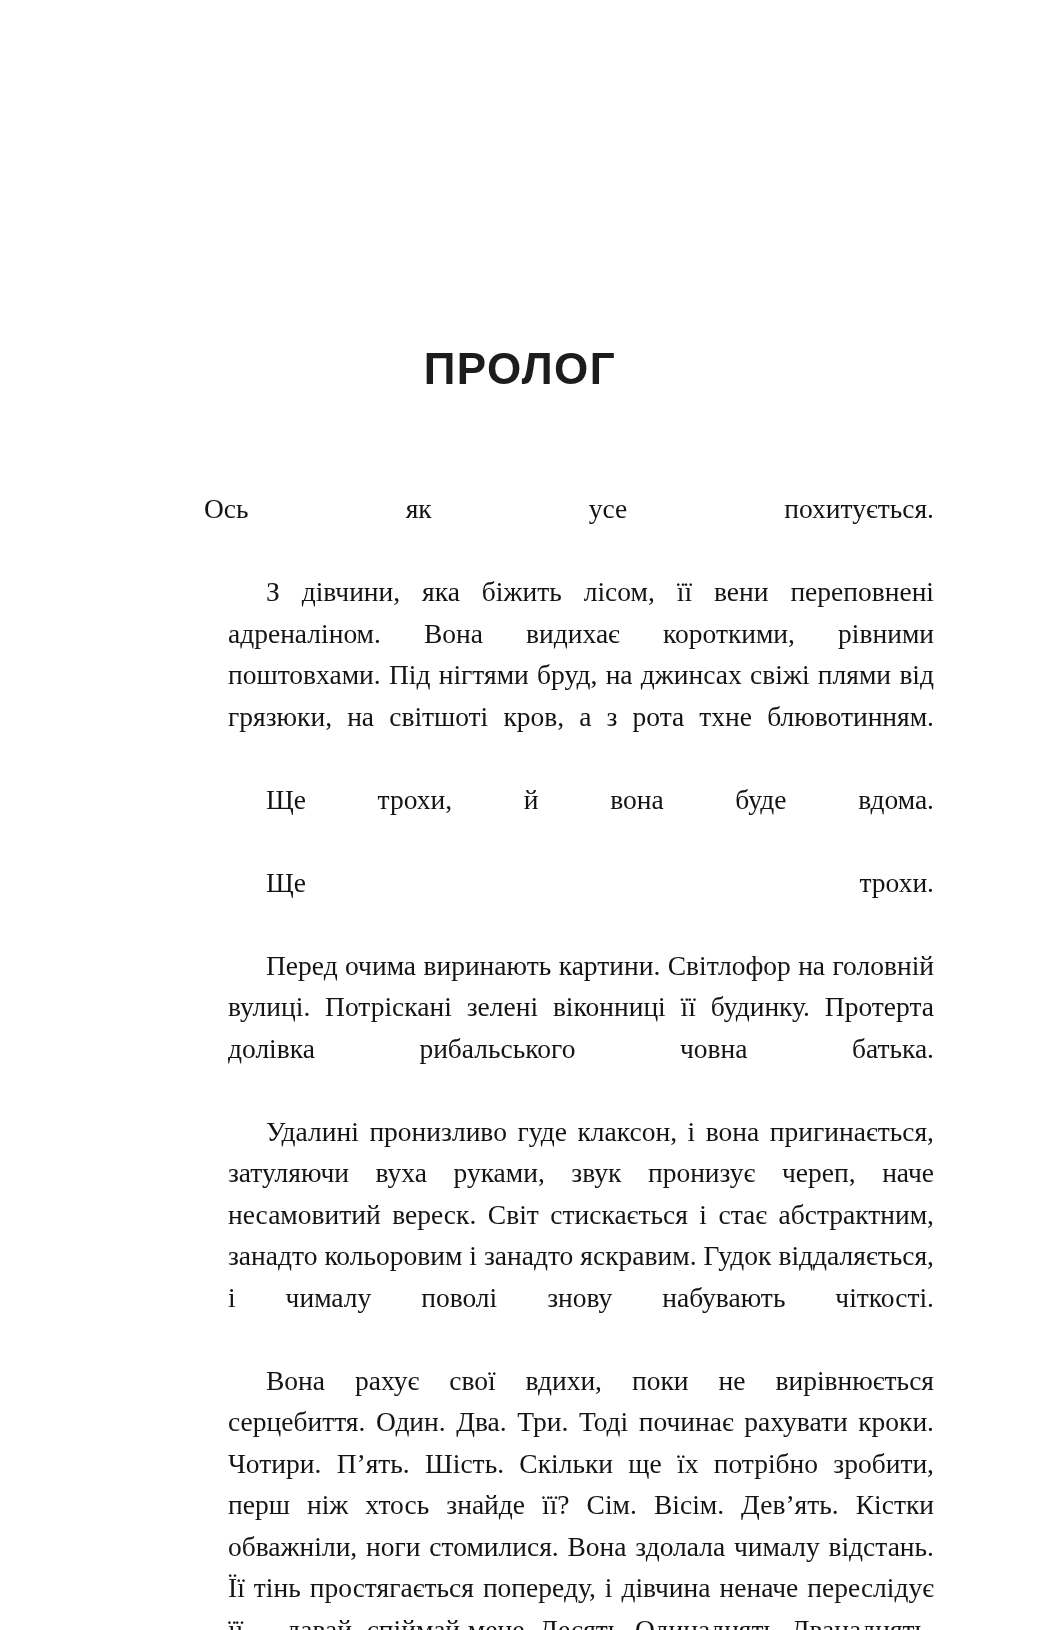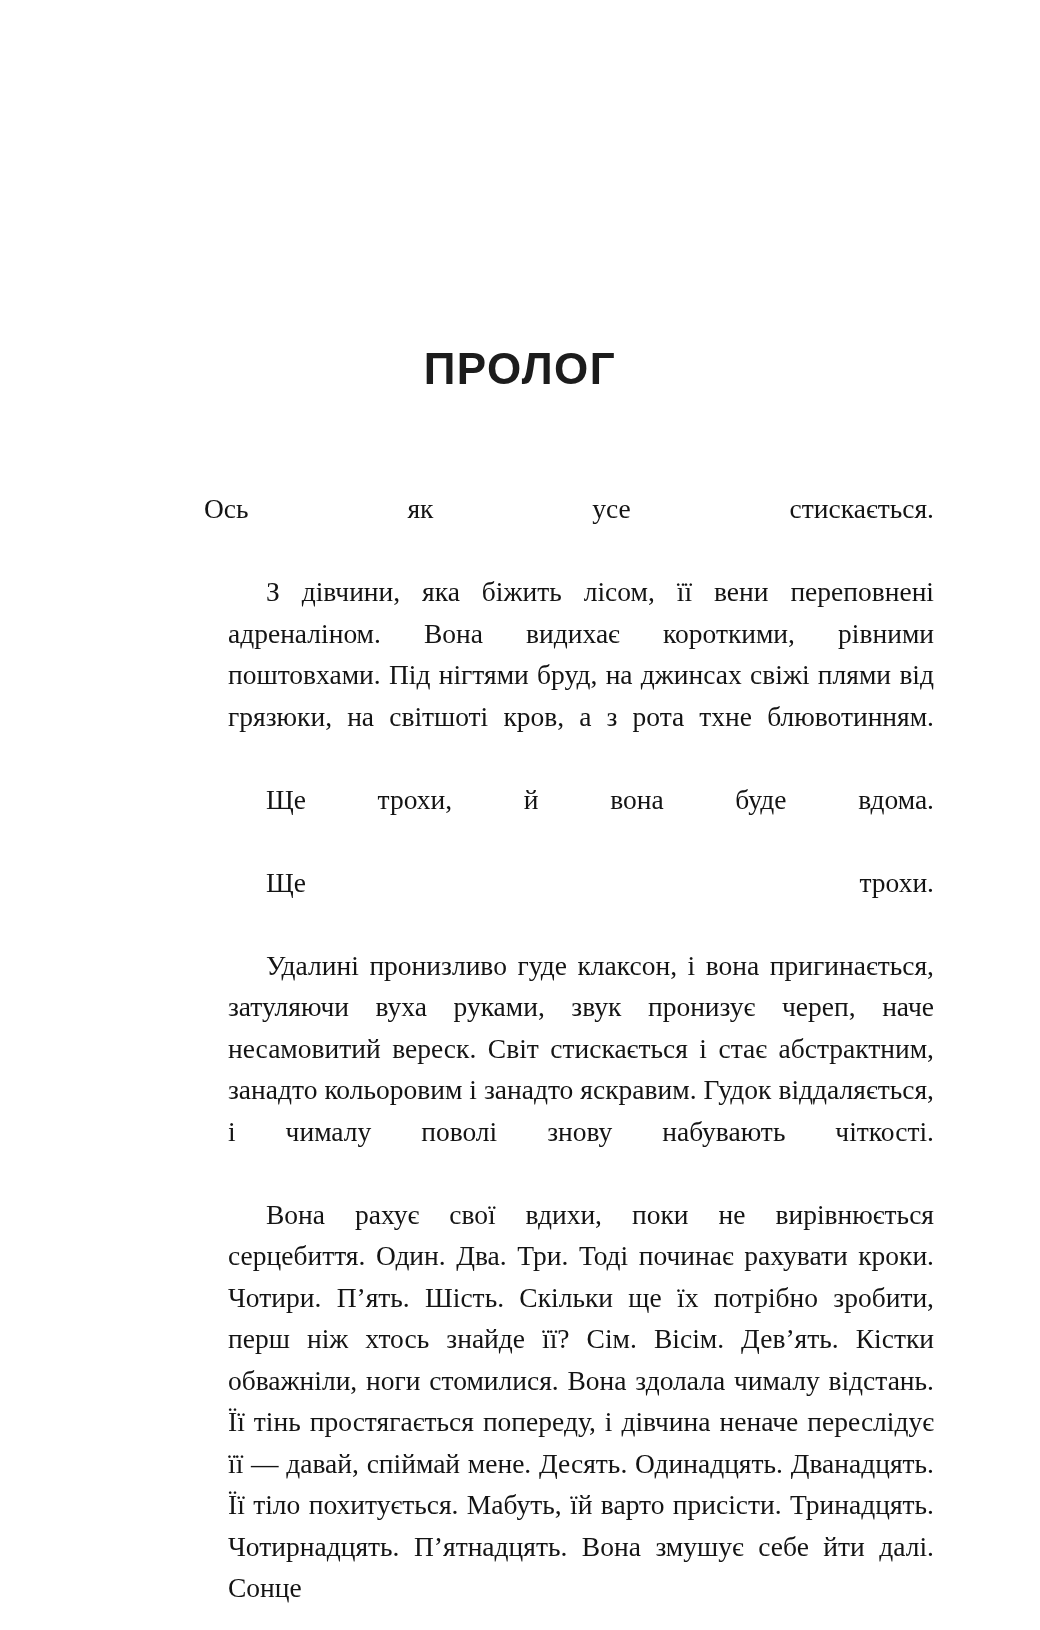--- a/index.html
+++ b/index.html
@@ -63,21 +63,22 @@
   }
 </style>
 </head>
 <body>
 
 <div class="page">
 
   <h1 class="chapter-title">ПРОЛОГ</h1>
 
   <div class="body-block">
-    <p class="para no-indent">Ось як усе стискається.</p>
+    <p class="para no-indent">Ось як усе похитується.</p>
     <p class="para indent">З дівчини, яка біжить лісом, її вени переповнені адреналіном. Вона видихає короткими, рівними поштовхами. Під нігтями бруд, на джинсах свіжі плями від грязюки, на світшоті кров, а з рота тхне блювотинням.</p>
     <p class="para indent">Ще трохи, й вона буде вдома.</p>
     <p class="para indent">Ще трохи.</p>
+    <p class="para indent">Перед очима виринають картини. Світлофор на головній вулиці. Потріскані зелені віконниці її будинку. Протерта долівка рибальського човна батька.</p>
     <p class="para indent">Удалині пронизливо гуде клаксон, і вона пригинається, затуляючи вуха руками, звук пронизує череп, наче несамовитий вереск. Світ стискається і стає абстрактним, занадто кольоровим і занадто яскравим. Гудок віддаляється, і чималу поволі знову набувають чіткості.</p>
     <p class="para indent">Вона рахує свої вдихи, поки не вирівнюється серцебиття. Один. Два. Три. Тоді починає рахувати кроки. Чотири. П’ять. Шість. Скільки ще їх потрібно зробити, перш ніж хтось знайде її? Сім. Вісім. Дев’ять. Кістки обважніли, ноги стомилися. Вона здолала чималу відстань. Її тінь простягається попереду, і дівчина неначе переслідує її — давай, спіймай мене. Десять. Одинадцять. Дванадцять. Її тіло похитується. Мабуть, їй варто присісти. Тринадцять. Чотирнадцять. П’ятнадцять. Вона змушує себе йти далі. Сонце</p>
   </div>
 
 </div>
 
 </body></html>

